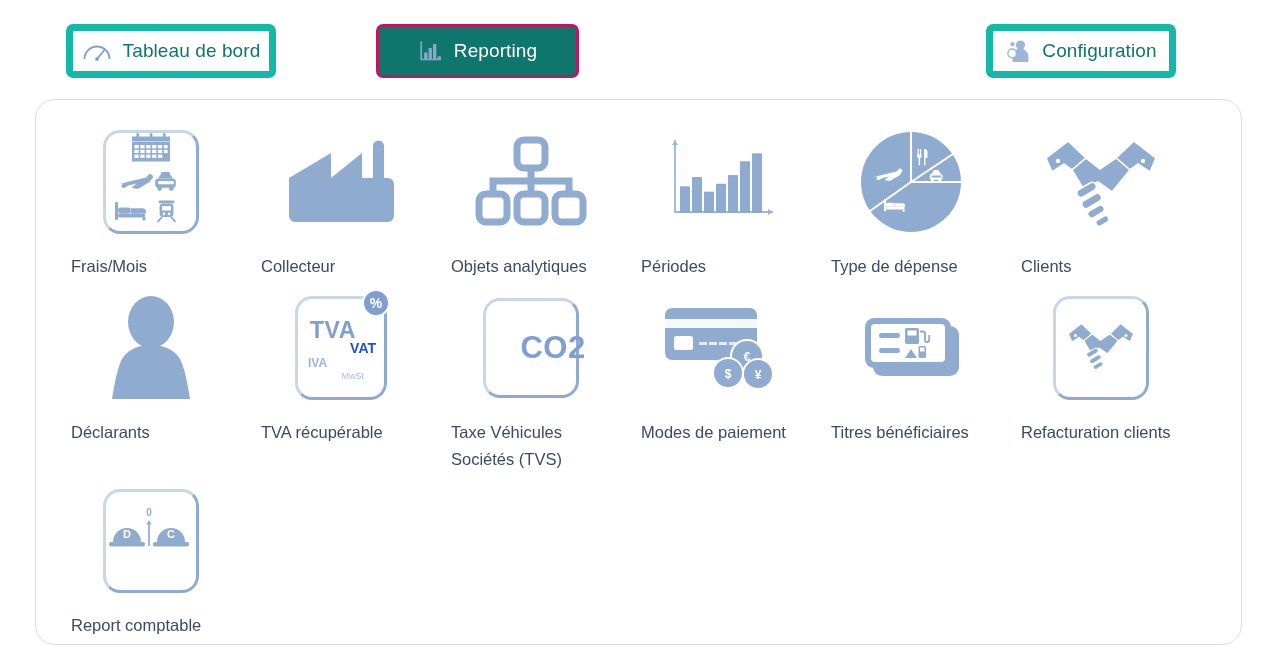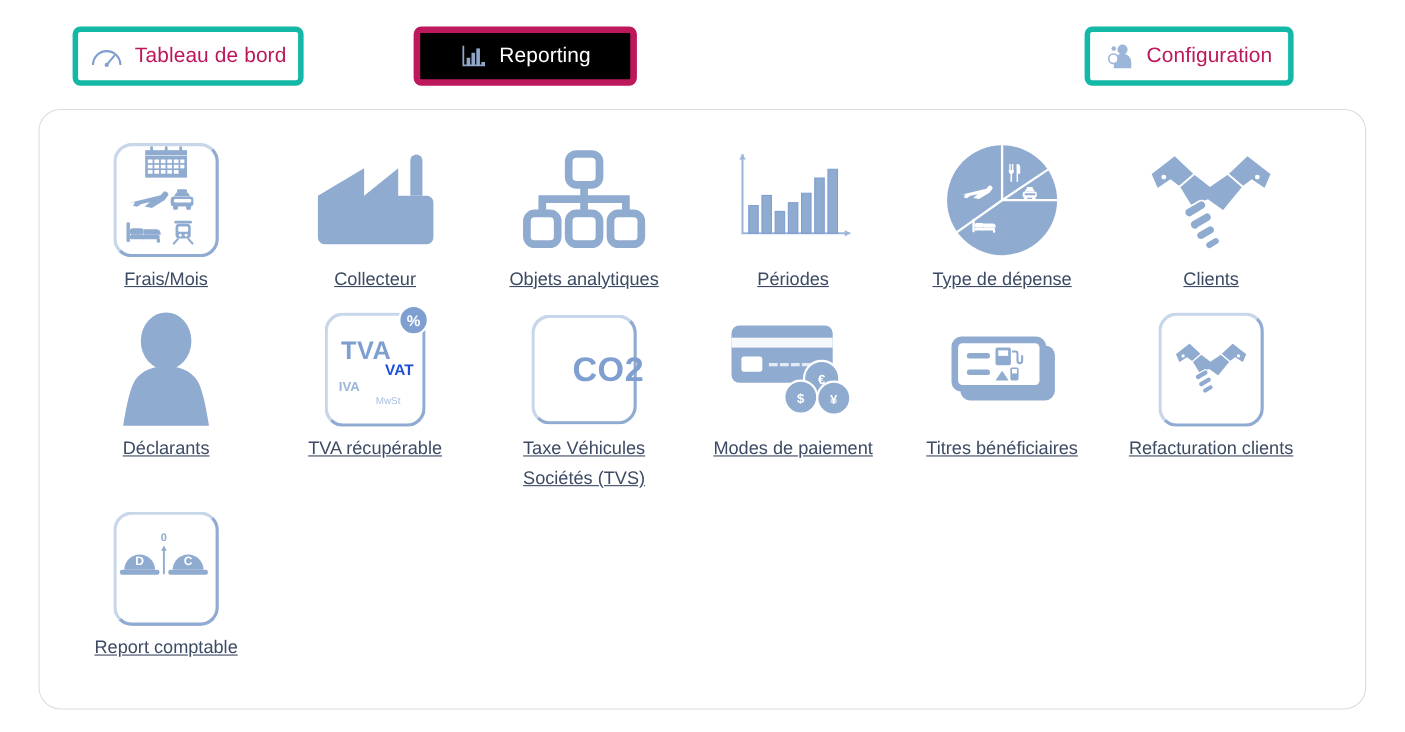--- a/index.html
+++ b/index.html
@@ -29,26 +29,26 @@
     justify-content: center;
     gap: 11px;
     border-radius: 7px;
     font-size: 19px;
     letter-spacing: .1px;
     cursor: pointer;
     user-select: none;
   }
   .tab.plain {
     background: #ffffff;
-    border: 5px solid #14b8a6;
-    color: #be185d;
+    border: 7px solid #14b8a6;
+    color: #0f766e;
   }
   .tab.active {
-    background: #000000;
-    border: 6px solid #be185d;
+    background: #0f766e;
+    border: 3px solid #be185d;
     color: #ffffff;
   }
   #tab-dashboard { left: 66px;  width: 210px; }
   #tab-reporting { left: 376px; width: 203px; }
   #tab-config    { left: 986px; width: 190px; }
   .tab-icon { display: flex; align-items: center; justify-content: center; }
 
   
   #panel {
     position: absolute;
@@ -75,27 +75,25 @@
     cursor: pointer;
   }
   .cell .art {
     height: 118px;
     width: 190px;
     display: flex;
     align-items: center;
     justify-content: center;
   }
   .cell .lbl {
-    margin-top: 0;
+    margin-top: 12px;
     width: 160px;
-    text-align: center;
     font-size: 16.5px;
     line-height: 27px;
     color: #3c4a63;
-    text-decoration: underline;
   }
 
   
   .card {
     position: relative;
     border: 3px solid #c8d6ea;
     border-right-color: #8fabd2;
     border-bottom-color: #8fabd2;
     border-radius: 17px;
     background: #fff;

